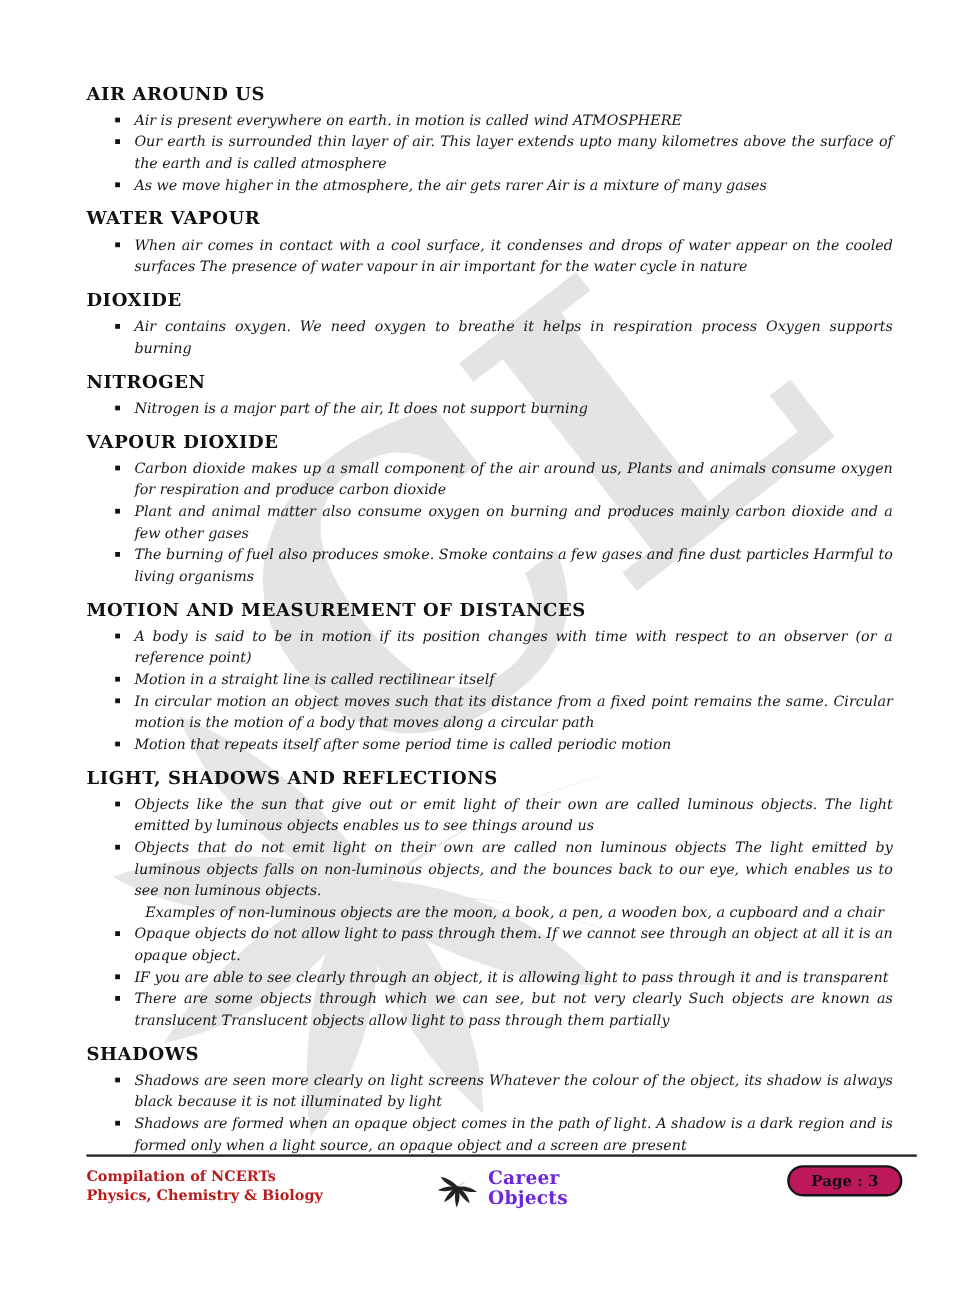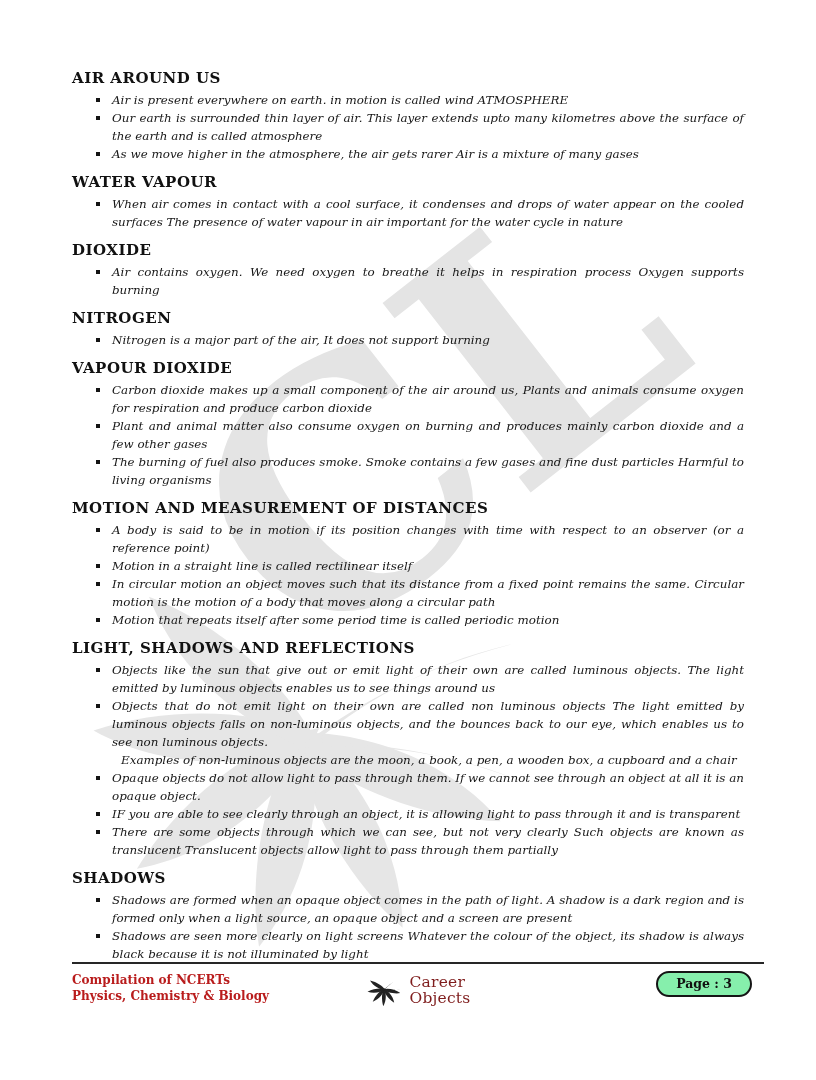--- a/index.html
+++ b/index.html
@@ -50,26 +50,26 @@
   .footer-left{
     position:absolute;left:0;top:9px;
     font-size:12px;line-height:15.5px;font-weight:bold;color:#b91c1c;
   }
   .footer-logo{
     position:absolute;left:50%;top:7px;transform:translateX(-50%);
     display:flex;align-items:center;gap:7px;
   }
   .footer-logo svg{display:block;}
   .logo-text{
-    font-family:"DejaVu Serif",serif;font-weight:normal;
-    font-size:15.5px;line-height:16px;color:#7f1d1d;letter-spacing:.2px;
+    font-family:"DejaVu Serif",serif;font-weight:bold;
+    font-size:15.5px;line-height:16px;color:#6d28d9;letter-spacing:.2px;
   }
   .page-badge{
     position:absolute;right:12px;top:7px;
-    border:2px solid #151515;border-radius:14px;background:#86efac;
+    border:2px solid #151515;border-radius:14px;background:#be185d;
     padding:4px 18px;
     font-size:12.5px;line-height:14px;font-weight:bold;color:#111;
   }
   .defs-holder{position:absolute;width:0;height:0;overflow:hidden;}
 </style>
 </head>
 <body>
 
 <svg class="defs-holder" aria-hidden="true">
   <defs>
@@ -143,22 +143,22 @@
         <li class="bullet-item"><span class="bullet-mark"></span><span>Objects like the sun that give out or emit light of their own are called luminous objects. The light emitted by luminous objects enables us to see things around us</span></li>
         <li class="bullet-item"><span class="bullet-mark"></span><span>Objects that do not emit light on their own are called non luminous objects The light emitted by luminous objects falls on non-luminous objects, and the bounces back to our eye, which enables us to see non luminous objects.</span><div class="sub-note">Examples of non-luminous objects are the moon, a book, a pen, a wooden box, a cupboard and a chair</div></li>
         <li class="bullet-item"><span class="bullet-mark"></span><span>Opaque objects do not allow light to pass through them. If we cannot see through an object at all it is an opaque object.</span></li>
         <li class="bullet-item"><span class="bullet-mark"></span><span>IF you are able to see clearly through an object, it is allowing light to pass through it and is transparent</span></li>
         <li class="bullet-item"><span class="bullet-mark"></span><span>There are some objects through which we can see, but not very clearly Such objects are known as translucent Translucent objects allow light to pass through them partially</span></li>
       </ul>
     </section>
     <section class="content-section">
       <h2>SHADOWS</h2>
       <ul class="bullet-list">
+        <li class="bullet-item"><span class="bullet-mark"></span><span>Shadows are seen more clearly on light screens Whatever the colour of the object, its shadow is always black because it is not illuminated by light</span></li>
         <li class="bullet-item"><span class="bullet-mark"></span><span>Shadows are formed when an opaque object comes in the path of light. A shadow is a dark region and is formed only when a light source, an opaque object and a screen are present</span></li>
-        <li class="bullet-item"><span class="bullet-mark"></span><span>Shadows are seen more clearly on light screens Whatever the colour of the object, its shadow is always black because it is not illuminated by light</span></li>
       </ul>
     </section>
   </div>
 
 <div class="footer">
   <div class="footer-left">
     <div>Compilation of NCERTs</div>
     <div>Physics, Chemistry &amp; Biology</div>
   </div>
   <div class="footer-logo">

